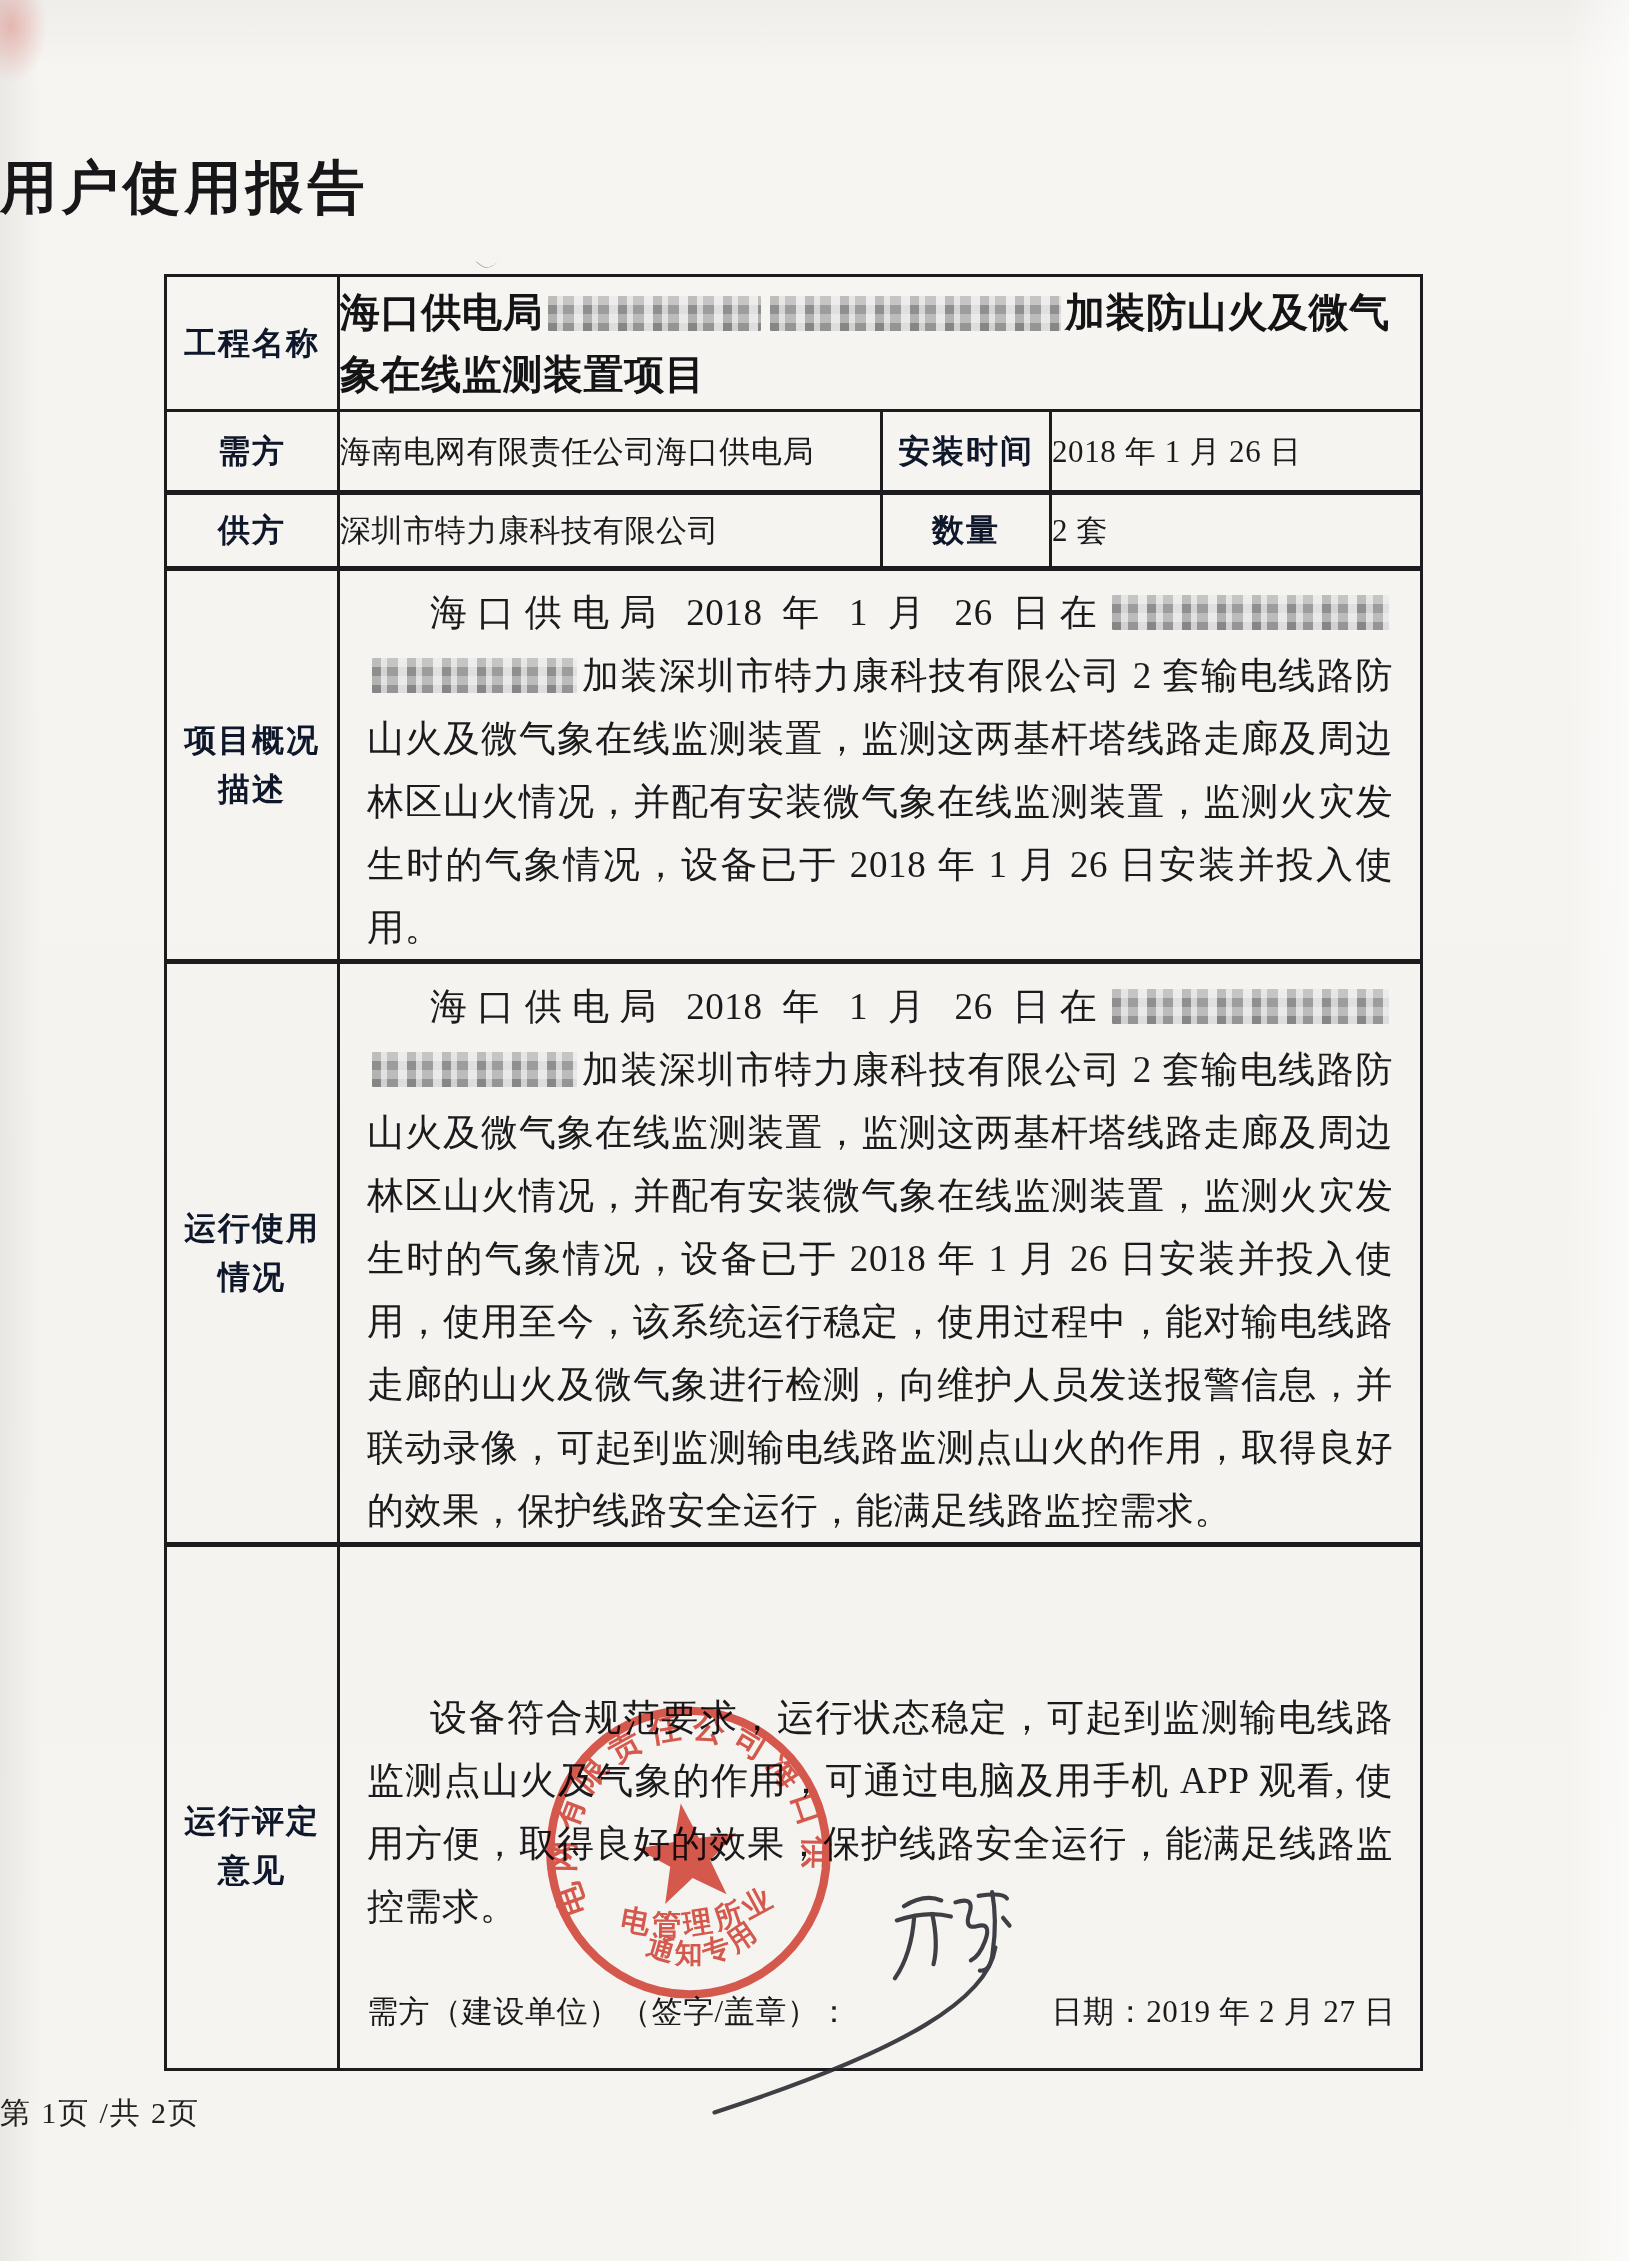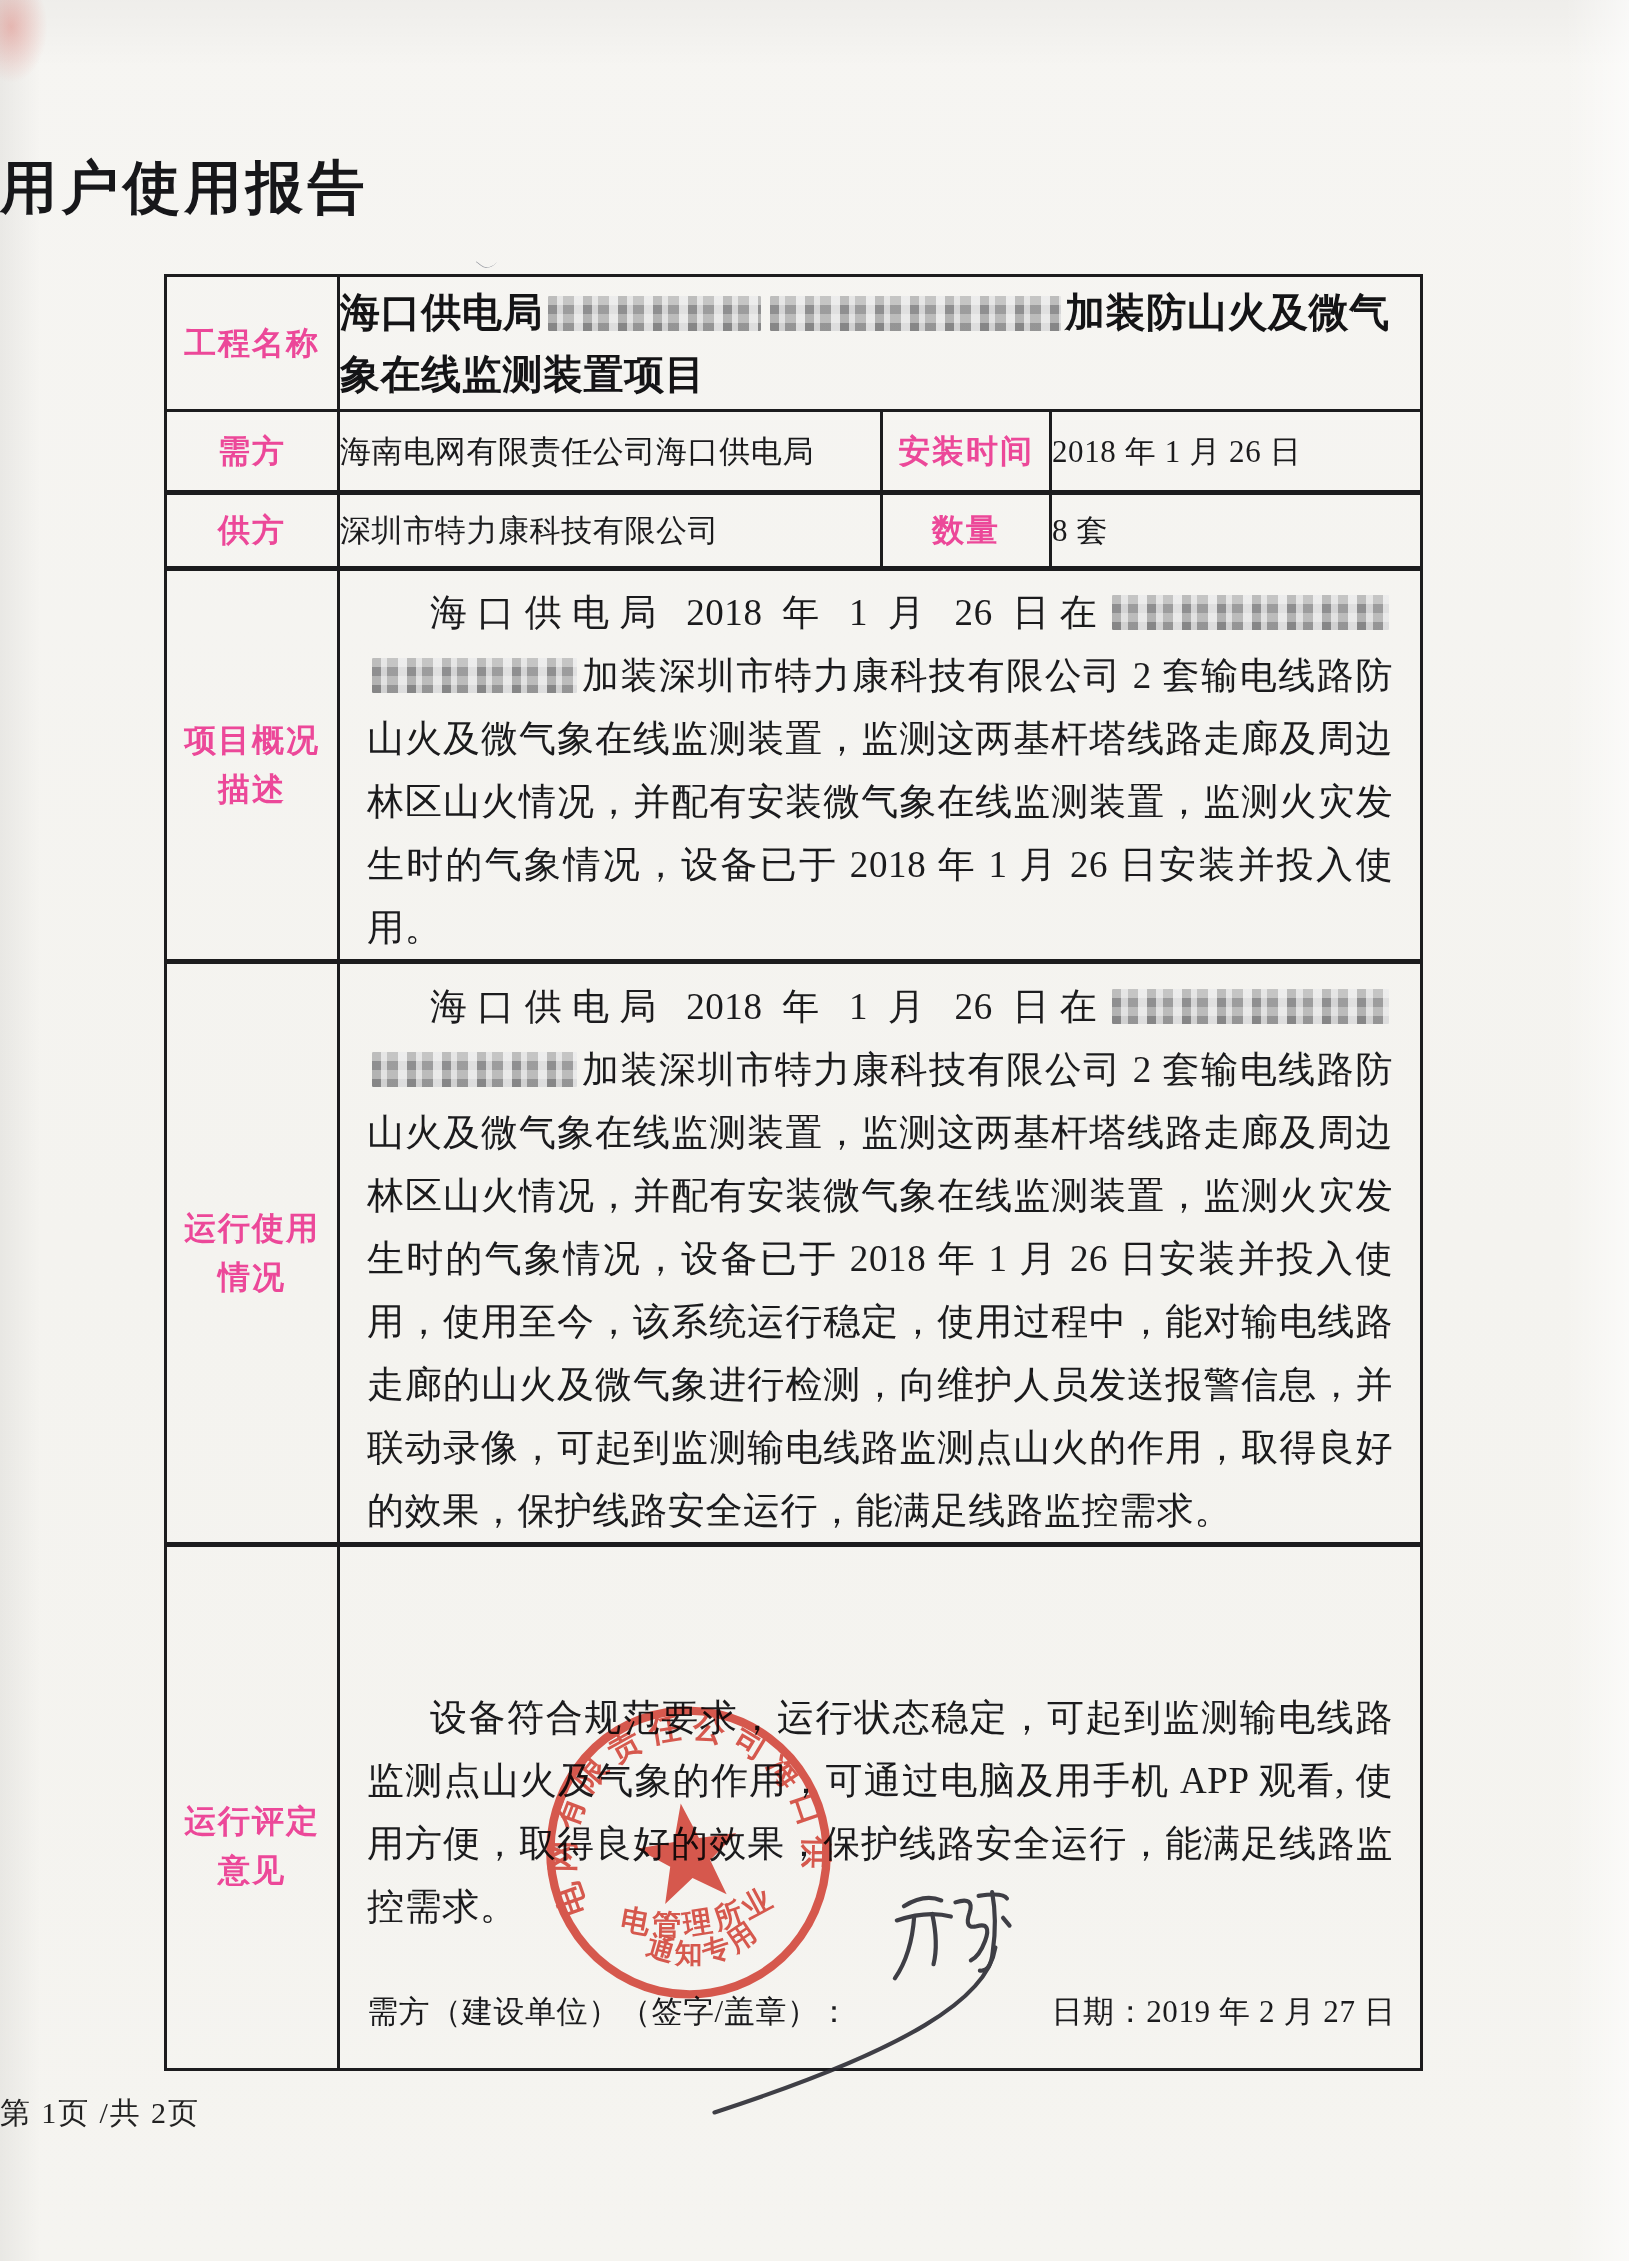--- a/index.html
+++ b/index.html
@@ -43,21 +43,21 @@
   table.form td {
     border: 3.2px solid #1c1c1e;
     padding: 0; vertical-align: middle;
     position: relative;
   }
   tr.thick td { border-top-width: 5.8px; }
   td.lab {
     text-align: center;
     font-family: "Liberation Sans", "DejaVu Sans", sans-serif;
     font-weight: bold; font-size: 32px; letter-spacing: 1.9px; line-height: 49px;
-    color: #ec4899;
+    color: #0f172a;
   }
   td.val { font-size: 31px; padding: 0 6.4px 0 24.5px; letter-spacing: 0.6px; line-height: 55px; }
   td.val-bold {
     font-family: "Liberation Sans", "DejaVu Sans", sans-serif;
     font-weight: bold; font-size: 40px; line-height: 62px;
     padding: 0 28px; letter-spacing: 0.6px; color: #141416;
   }
   td.para-cell { vertical-align: top; }
   .para {
     margin: 10.3px 27px 0 27px;
@@ -121,21 +121,21 @@
   <tr style="height:82px">
     <td class="lab">需方</td>
     <td class="val">海南电网有限责任公司海口供电局</td>
     <td class="lab">安装时间</td>
     <td class="val">2018 年 1 月 26 日</td>
   </tr>
   <tr style="height:76px" class="thick">
     <td class="lab">供方</td>
     <td class="val">深圳市特力康科技有限公司</td>
     <td class="lab">数量</td>
-    <td class="val">8 套</td>
+    <td class="val">2 套</td>
   </tr>
   <tr style="height:317px" class="thick">
     <td class="lab">
       <span style="display:block">项目概况</span>
       <span style="display:block">描述</span>
     </td>
     <td class="para-cell" colspan="3">
       <p class="para"><span>海口供电局 2018 年 1 月 26 日在</span><span class="redact seg-c"></span><span class="redact seg-d"></span><span>加装深圳市特力康科技有限公司 2 套输电线路防山火及微气象在线监测装置，监测这两基杆塔线路走廊及周边林区山火情况，并配有安装微气象在线监测装置，监测火灾发生时的气象情况，设备已于 2018 年 1 月 26 日安装并投入使用。</span></p>
     </td>
   </tr>

